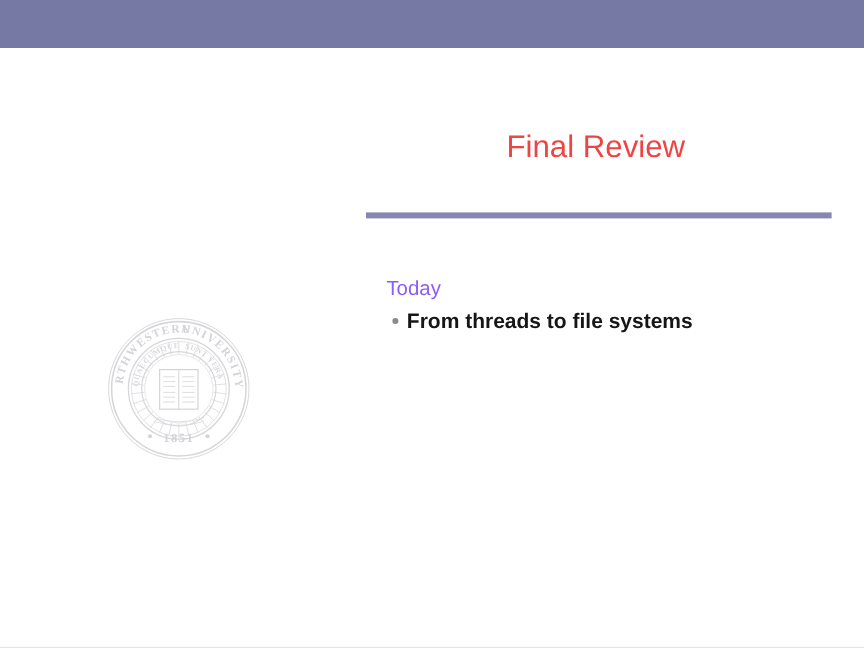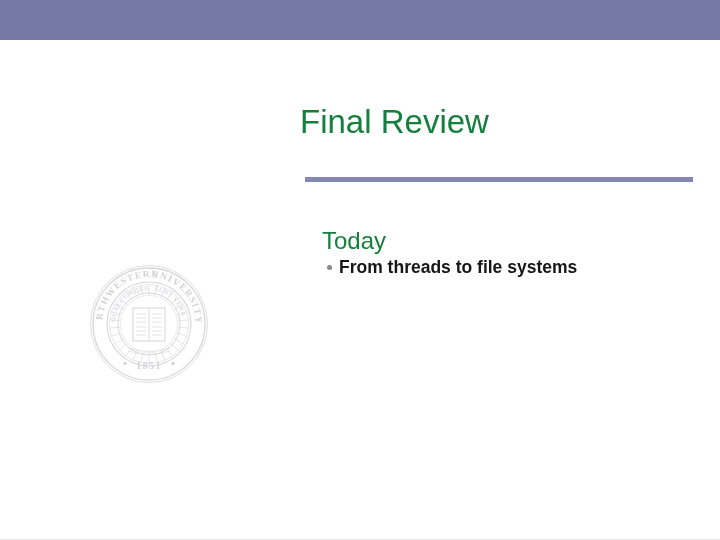--- a/index.html
+++ b/index.html
@@ -31,23 +31,23 @@
     height: 40px;
     background: #7779a5;
   }
 
   
   .title {
     position: absolute;
     left: 300px;
     top: 103px;
     width: 393px;
-    text-align: left;
-    color: #15803d;
-    font-size: 33px;
+    text-align: center;
+    color: #ef4444;
+    font-size: 26px;
     font-weight: normal;
     letter-spacing: 0px;
     line-height: 38px;
     white-space: nowrap;
   }
 
   
   .title-rule {
     position: absolute;
     left: 305px;
@@ -58,22 +58,22 @@
   }
 
   
   .body-block {
     position: absolute;
     left: 322px;
     top: 228px;
     width: 370px;
   }
   .body-heading {
-    color: #15803d;
-    font-size: 24px;
+    color: #8b5cf6;
+    font-size: 17px;
     line-height: 25px;
     font-weight: normal;
     white-space: nowrap;
     margin: 0 0 3px 0;
   }
   .bullet-list {
     list-style: none;
     margin: 0;
     padding: 0;
     font-weight: bold;

